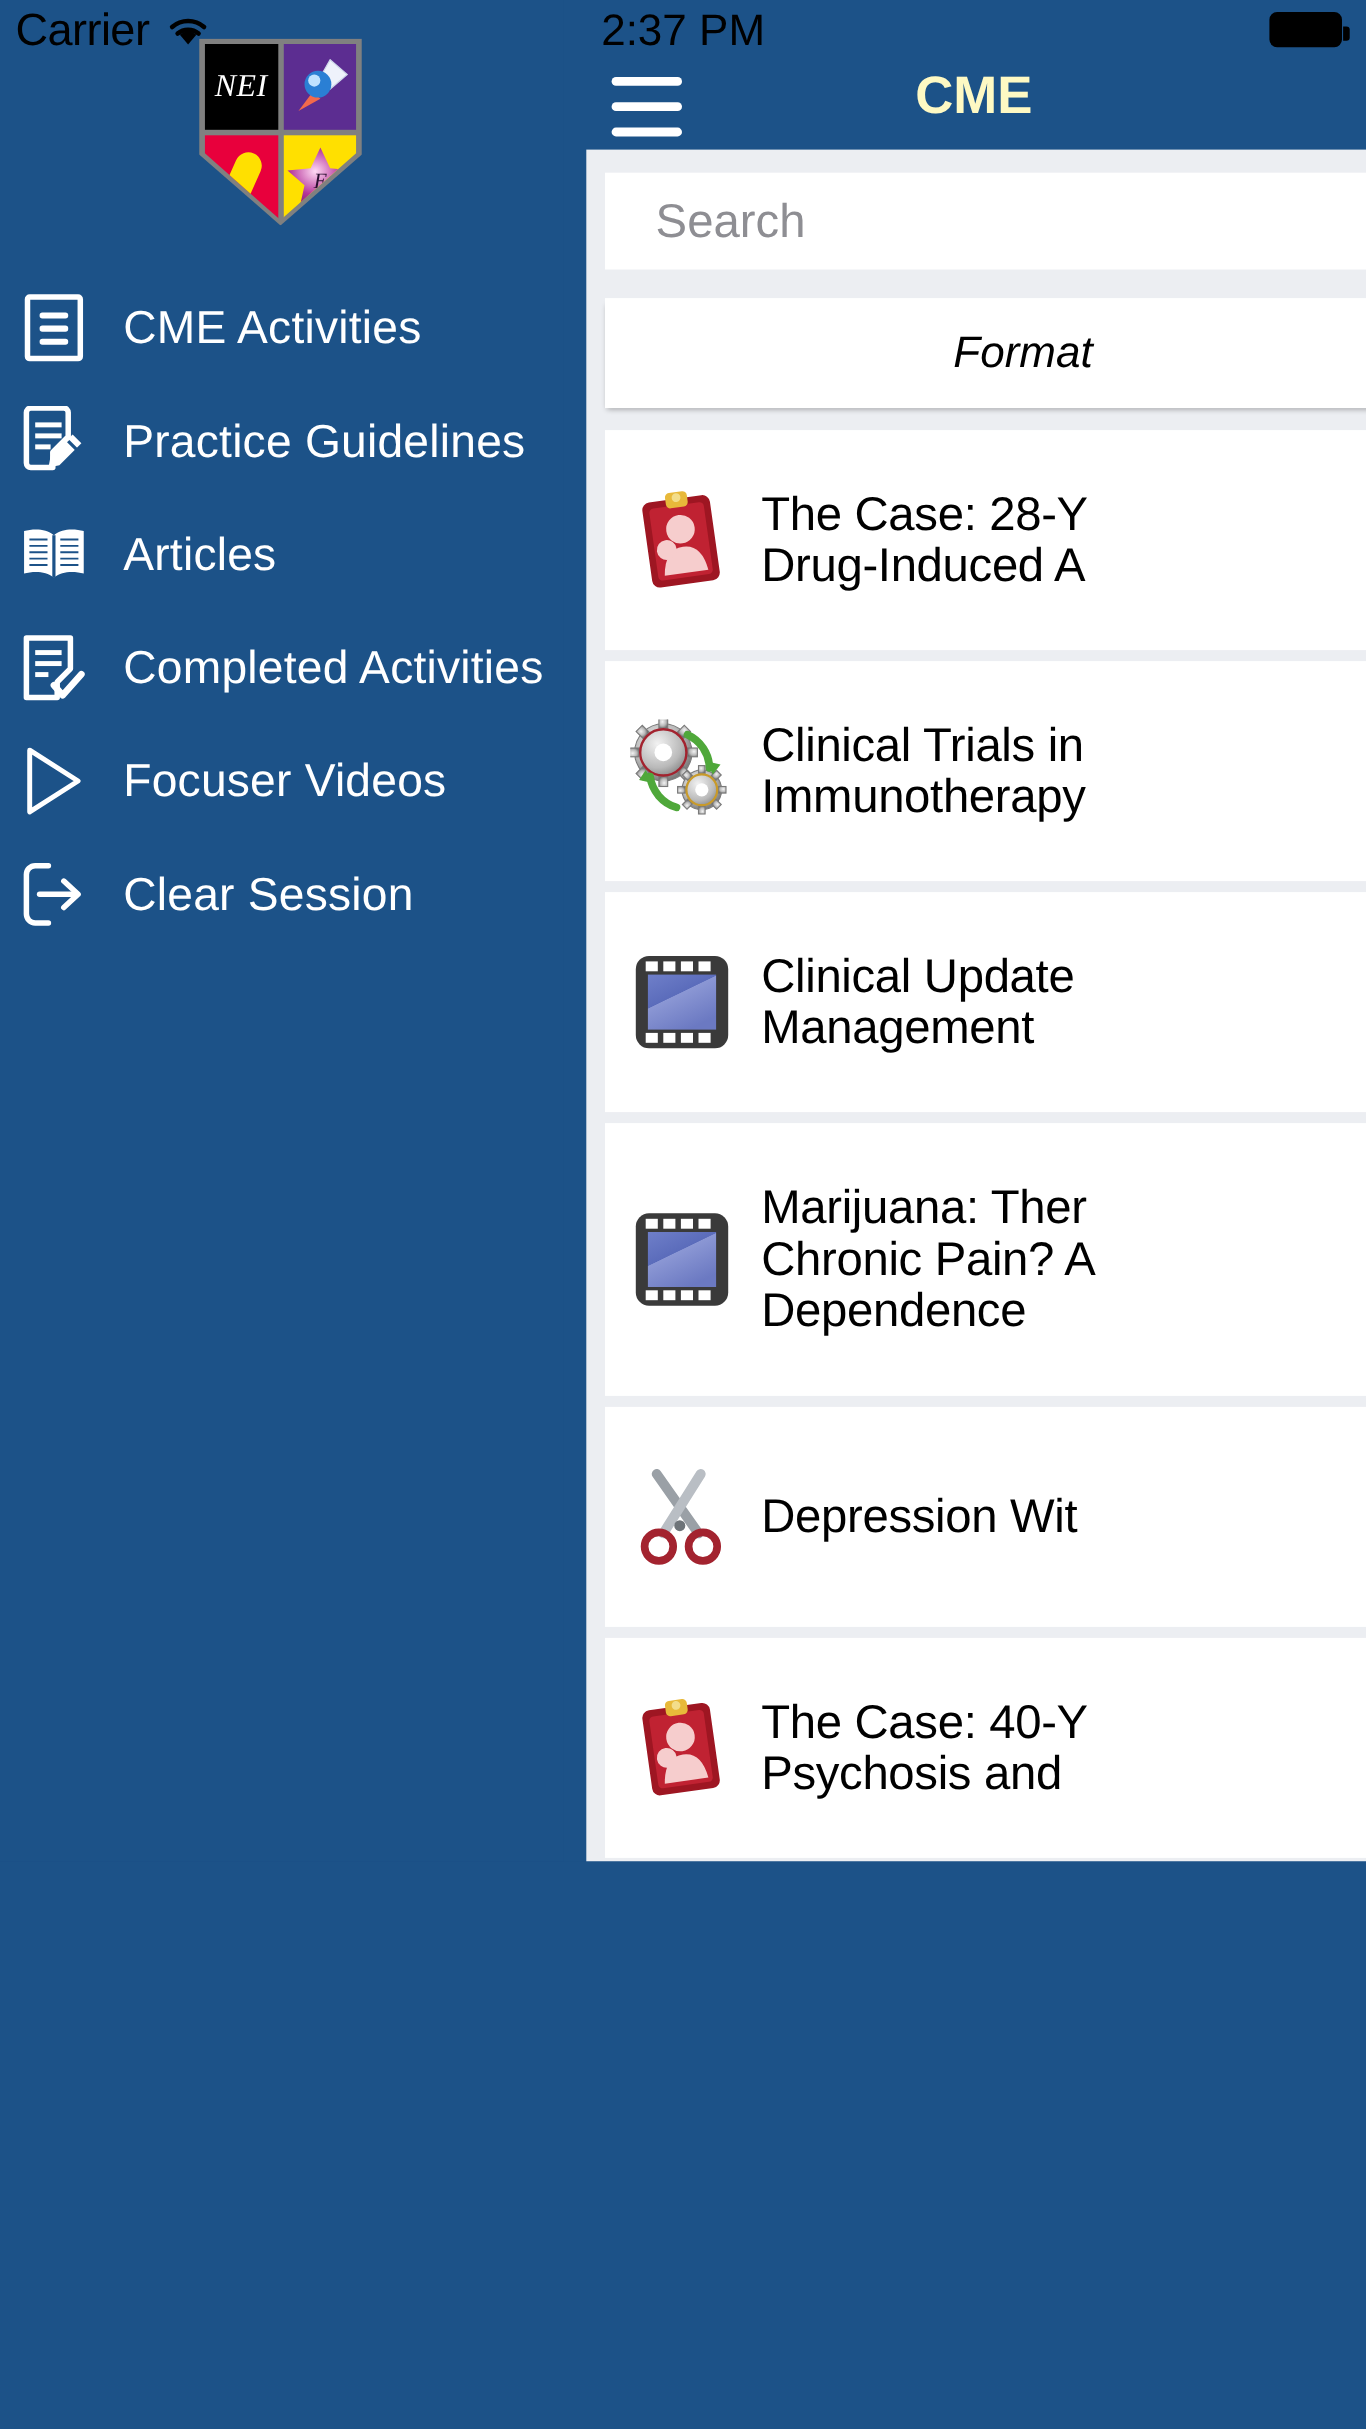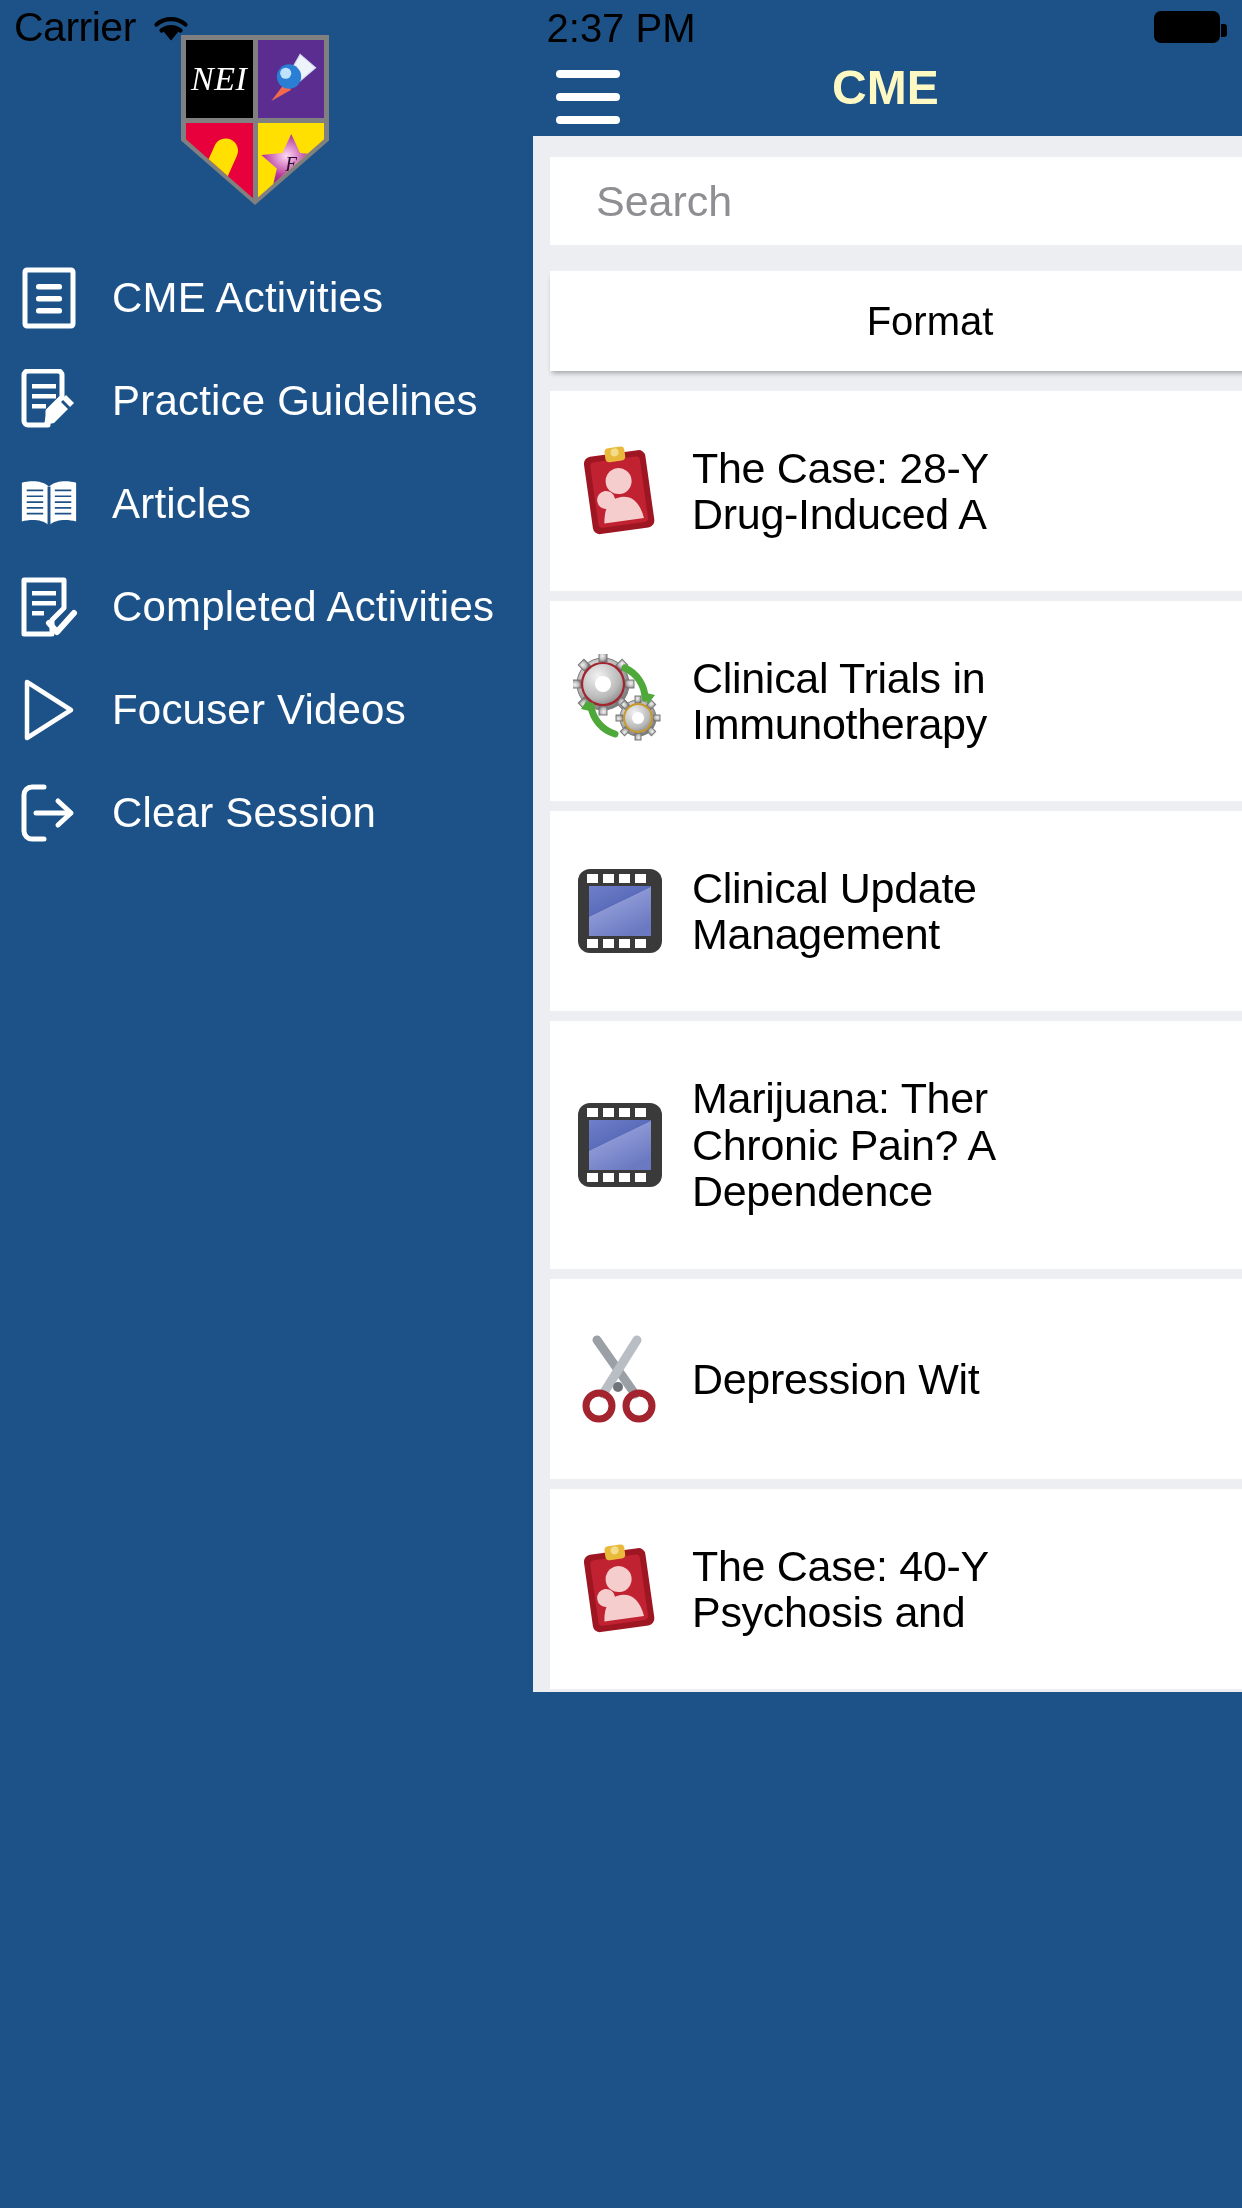--- a/index.html
+++ b/index.html
@@ -66,21 +66,21 @@
     clip-path: polygon(0% 0%, 100% 0%, 100% 62%, 50% 100%, 0% 62%);
     display: grid;
     grid-template-columns: 1fr 1fr;
     grid-template-rows: 1fr 1fr;
     gap: 5px;
   }
   .q { position: relative; overflow: hidden; }
   .q1 { background: #000; display:flex; align-items:center; justify-content:center; }
   .q1 span {
     font-family: "Liberation Serif", serif;
-    font-style: italic; color: #fff; font-size: 34px; letter-spacing: 0.5px;
+    font-style: italic; color: #fff; font-size: 29px; letter-spacing: 0.5px;
   }
   .q2 { background: #5c2d91; }
   .q3 { background: #e8003c; }
   .q4 { background: #ffe000; display:flex; align-items:center; justify-content:center; }
 
   
   #menu { position: absolute; left: 0; top: 246px; width: 512px; }
   .mi {
     position: relative;
     height: 103px;
@@ -136,21 +136,21 @@
     margin-left: 46px;
     color: #8e8e93; font-size: 43px;
   }
   #seg {
     position: absolute; left: 17px; top: 135px;
     width: 760px; height: 100px;
     background: #fff;
     display: flex; align-items: center; justify-content: center;
     box-shadow: 0 4px 5px -2px rgba(0,0,0,0.33);
   }
-  #seg .lbl { font-size: 40px; color: #000; }
+  #seg .lbl { font-size: 40px; color: #000; font-style: italic; }
 
   #list { position: absolute; left: 17px; top: 255px; width: 760px; }
   .row {
     position: relative;
     background: #fff;
     margin-bottom: 10px;
     display: flex; align-items: center;
     padding: 28px 0 28px 22px;
   }
   .row .ricon {

